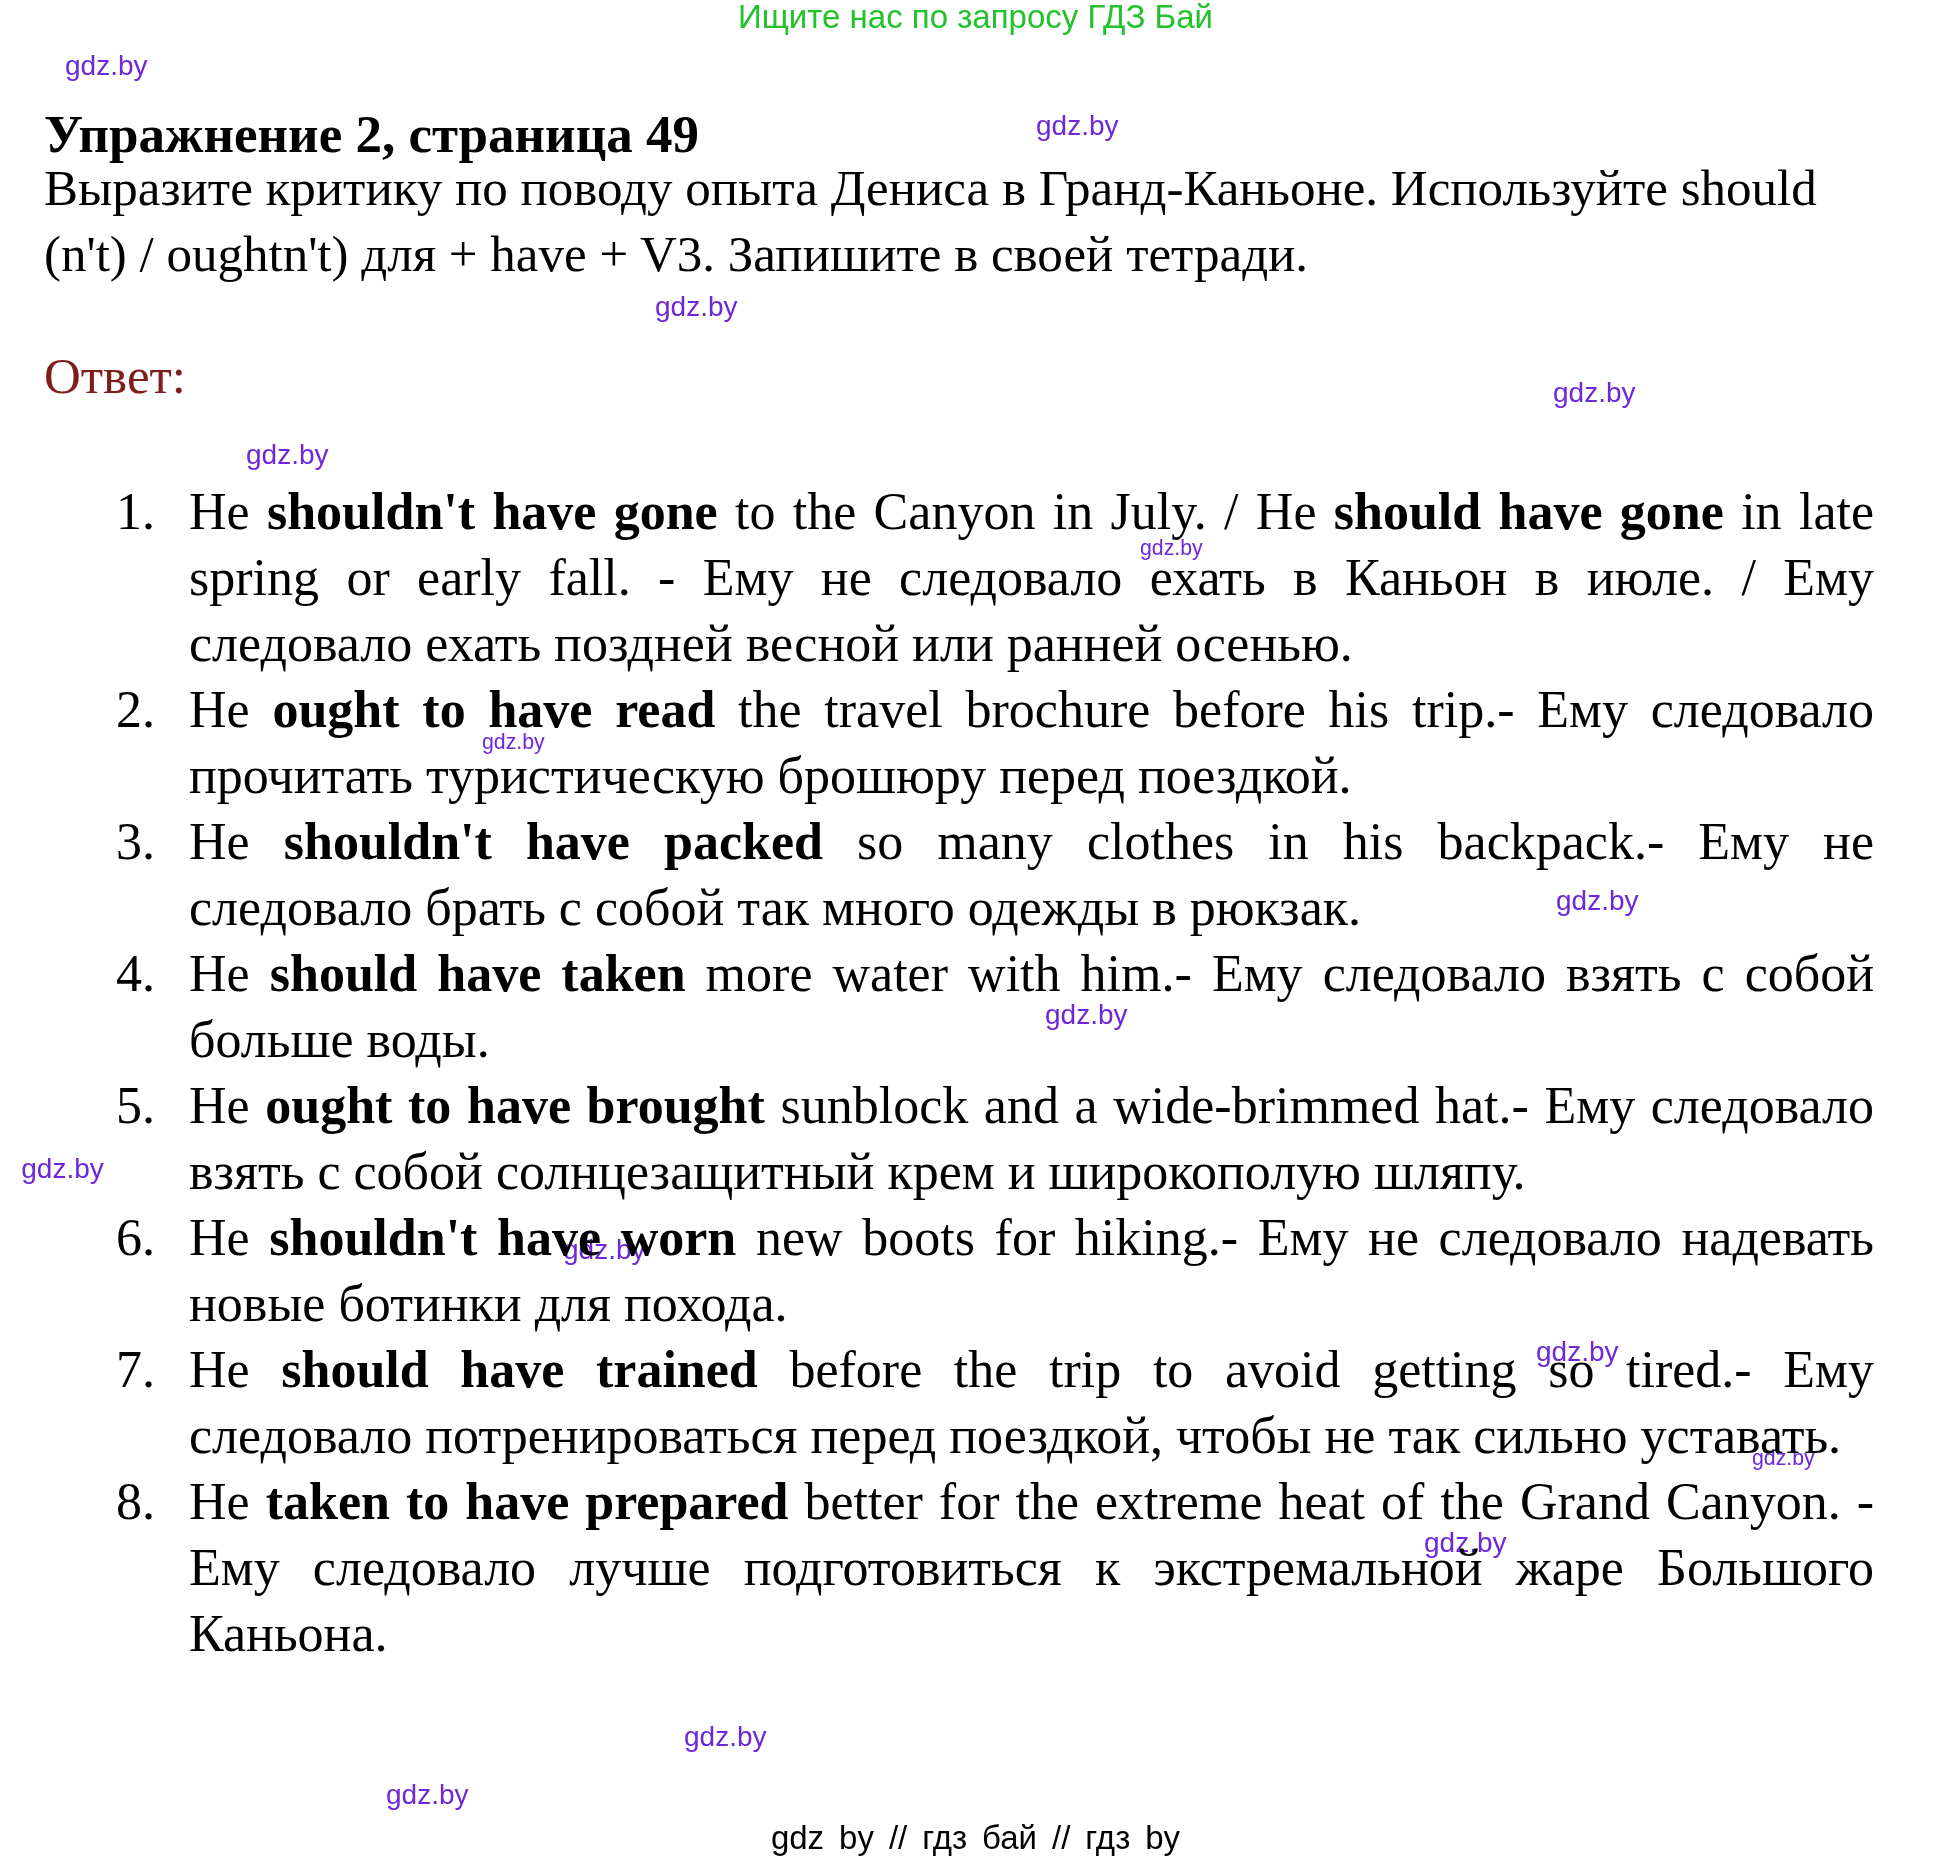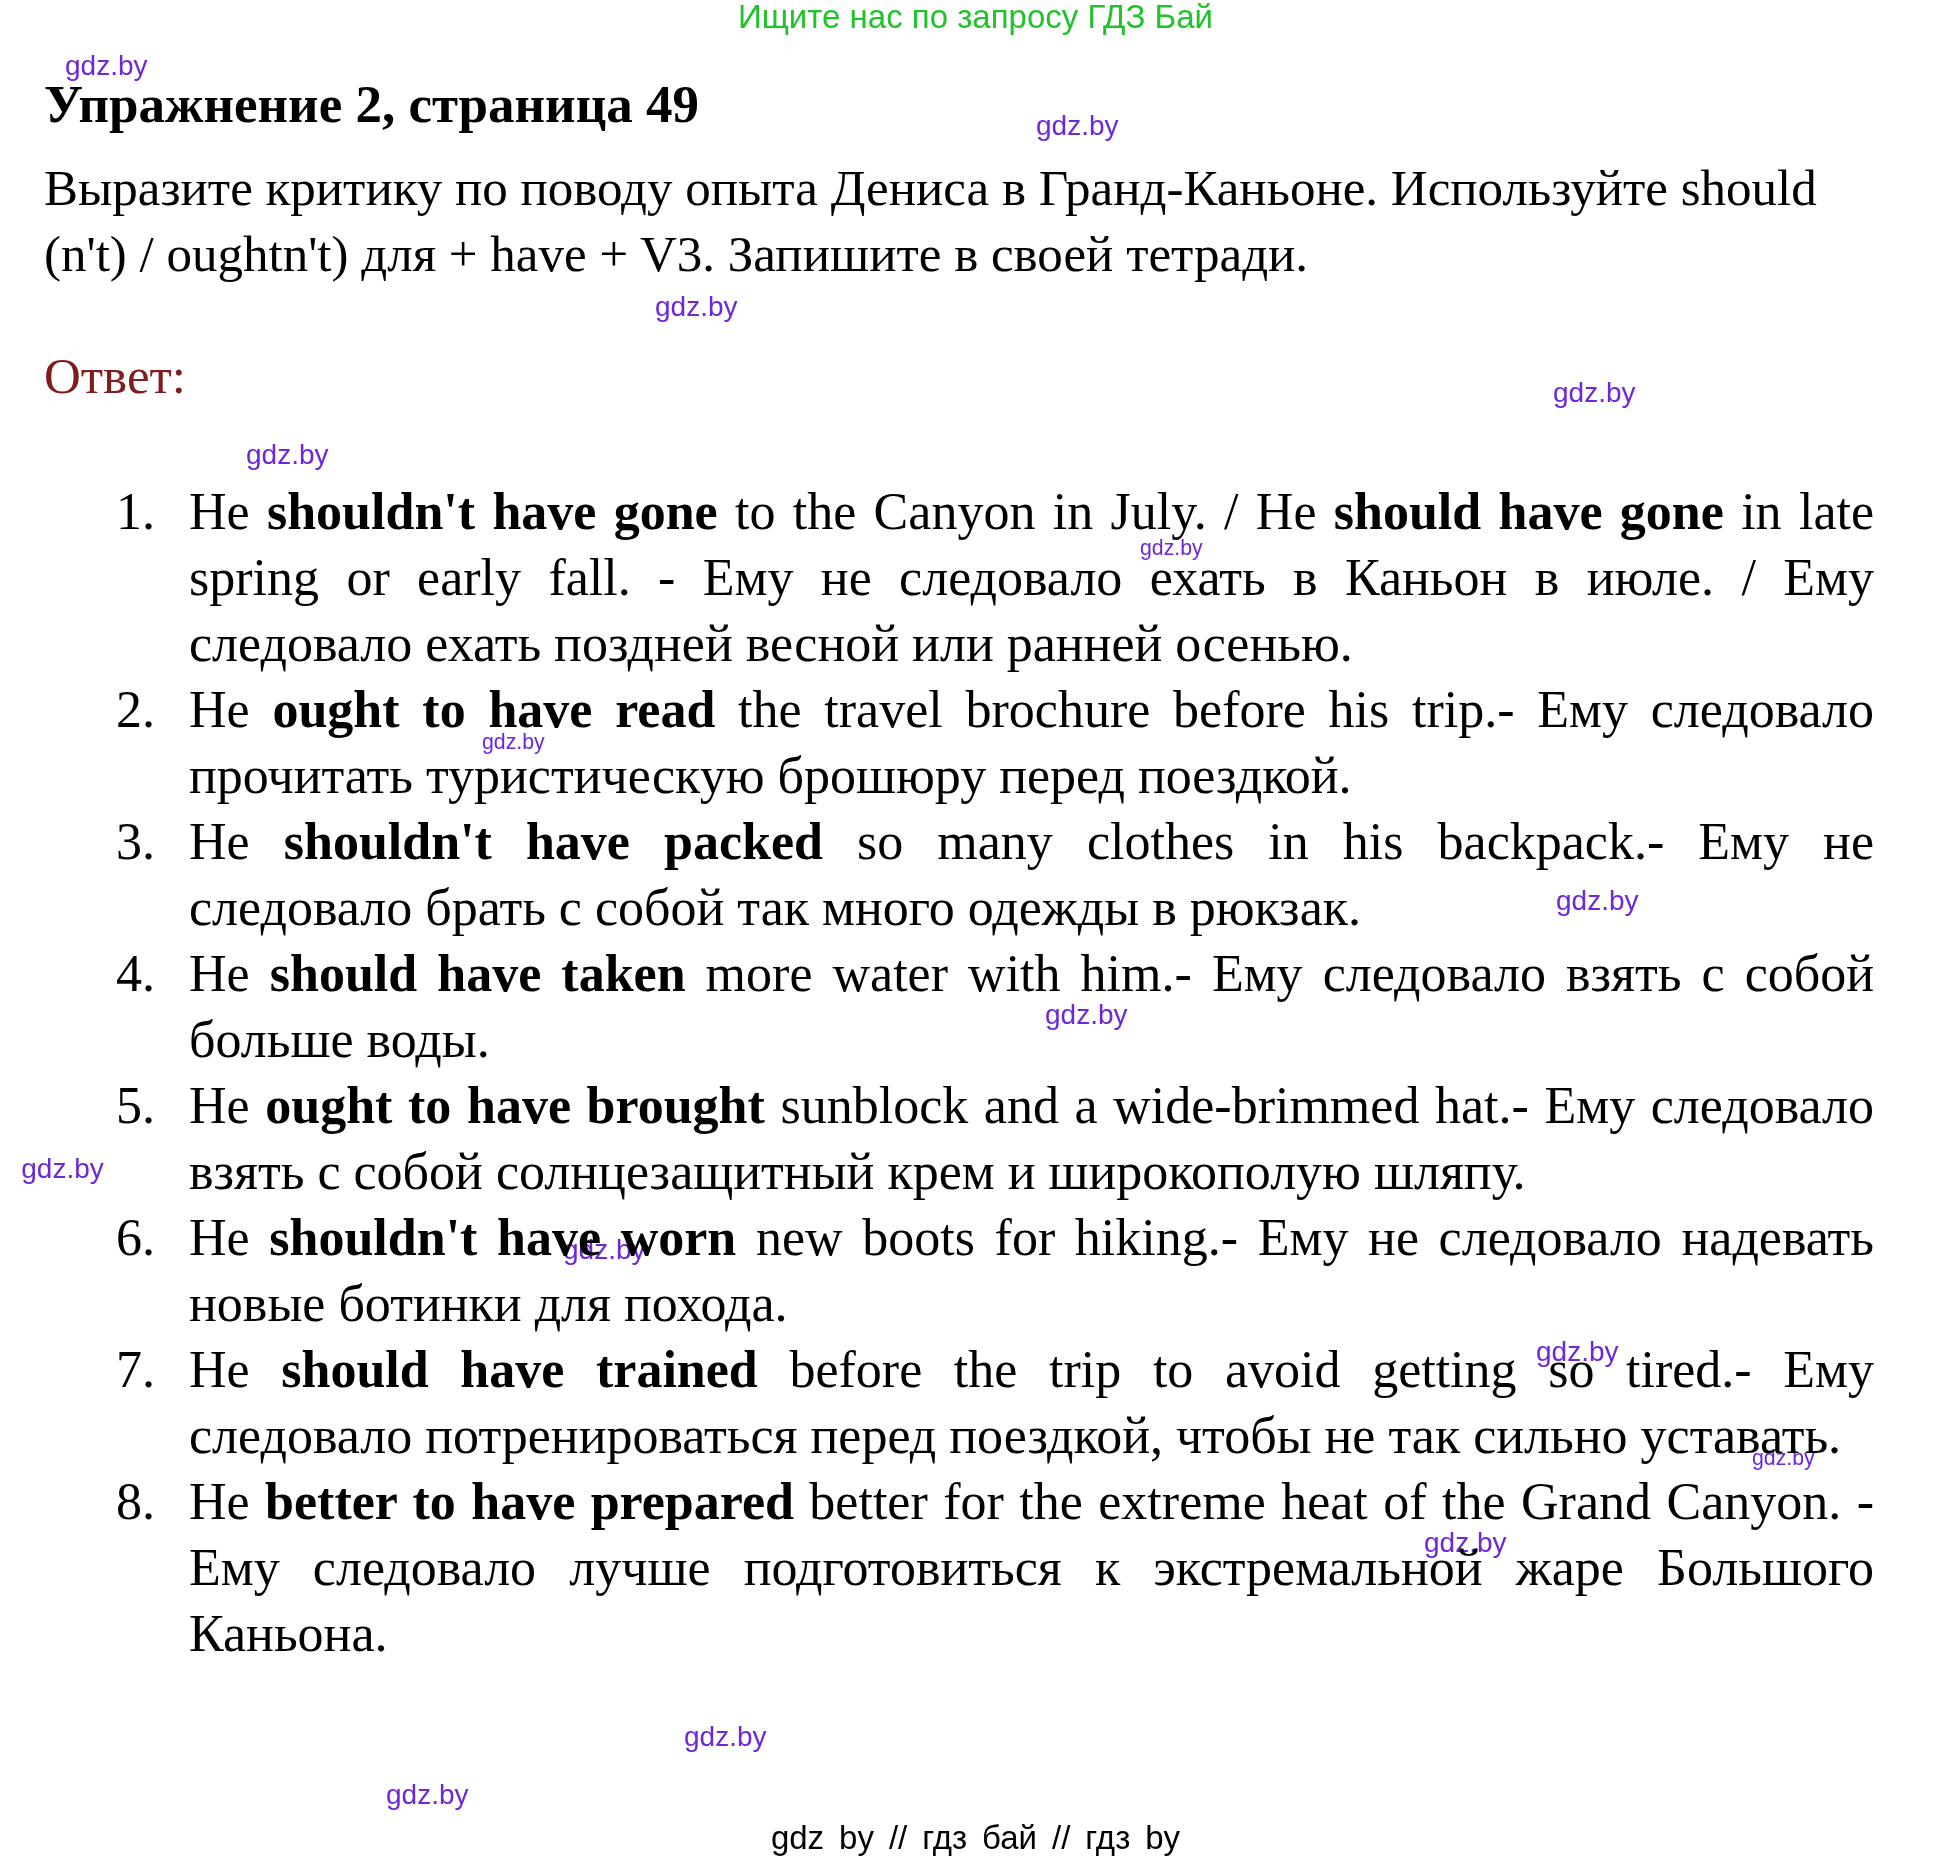--- a/index.html
+++ b/index.html
@@ -1,21 +1,21 @@
 <!DOCTYPE html>
 <html><head>
 <meta charset="utf-8">
 <style>
   html, body { margin:0; padding:0; background:#ffffff; }
   body { width:1951px; height:1871px; position:relative; overflow:hidden; }
   .banner { position:absolute; top:-1.9px; left:0; width:1951px; text-align:center;
     font-family:"Liberation Sans", sans-serif; font-size:33px; color:#22c22c; }
   .wm { position:absolute; font-family:"Liberation Sans", sans-serif; font-size:28px; color:#6d28d9; }
   .wm.small { font-size:21.3px; }
-  .heading { position:absolute; left:44px; top:74px; font-family:"Liberation Serif", serif;
+  .heading { position:absolute; left:44px; top:104px; font-family:"Liberation Serif", serif;
     font-weight:bold; font-size:53px; color:#000; }
   .instr { position:absolute; left:44px; top:155px; width:1834px; font-family:"Liberation Serif", serif;
     font-size:51px; line-height:66px; color:#000; }
   .answer { position:absolute; left:44px; top:347px; font-family:"Liberation Serif", serif; font-size:51px; color:#7f1d1d; }
   .list { position:absolute; left:0; top:479px; width:1951px; font-family:"Liberation Serif", serif;
     font-size:52px; line-height:66px; color:#000; }
   .item { position:relative; padding-left:189px; width:1685px; text-align:justify; margin-bottom:0; }
   .item .num { position:absolute; left:116px; top:0; }
   .item b { font-weight:bold; }
   .footer { position:absolute; top:1819px; left:0; width:1951px; text-align:center;
@@ -63,18 +63,18 @@
   <div class="item">
     <span class="num">5.</span><span>He </span><b>ought to have brought</b><span> sunblock and a wide-brimmed hat.- Ему следовало взять с собой солнцезащитный крем и широкополую шляпу.</span>
   </div>
   <div class="item">
     <span class="num">6.</span><span>He </span><b>shouldn't have worn</b><span> new boots for hiking.- Ему не следовало надевать новые ботинки для похода.</span>
   </div>
   <div class="item">
     <span class="num">7.</span><span>He </span><b>should have trained</b><span> before the trip to avoid getting so tired.- Ему следовало потренироваться перед поездкой, чтобы не так сильно уставать.</span>
   </div>
   <div class="item">
-    <span class="num">8.</span><span>He </span><b>better to have prepared</b><span> better for the extreme heat of the Grand Canyon. - Ему следовало лучше подготовиться к экстремальной жаре Большого Каньона.</span>
+    <span class="num">8.</span><span>He </span><b>taken to have prepared</b><span> better for the extreme heat of the Grand Canyon. - Ему следовало лучше подготовиться к экстремальной жаре Большого Каньона.</span>
   </div>
 </div>
 
 <div class="footer">gdz by  //  гдз бай  //  гдз by</div>
 
 
 </body></html>

